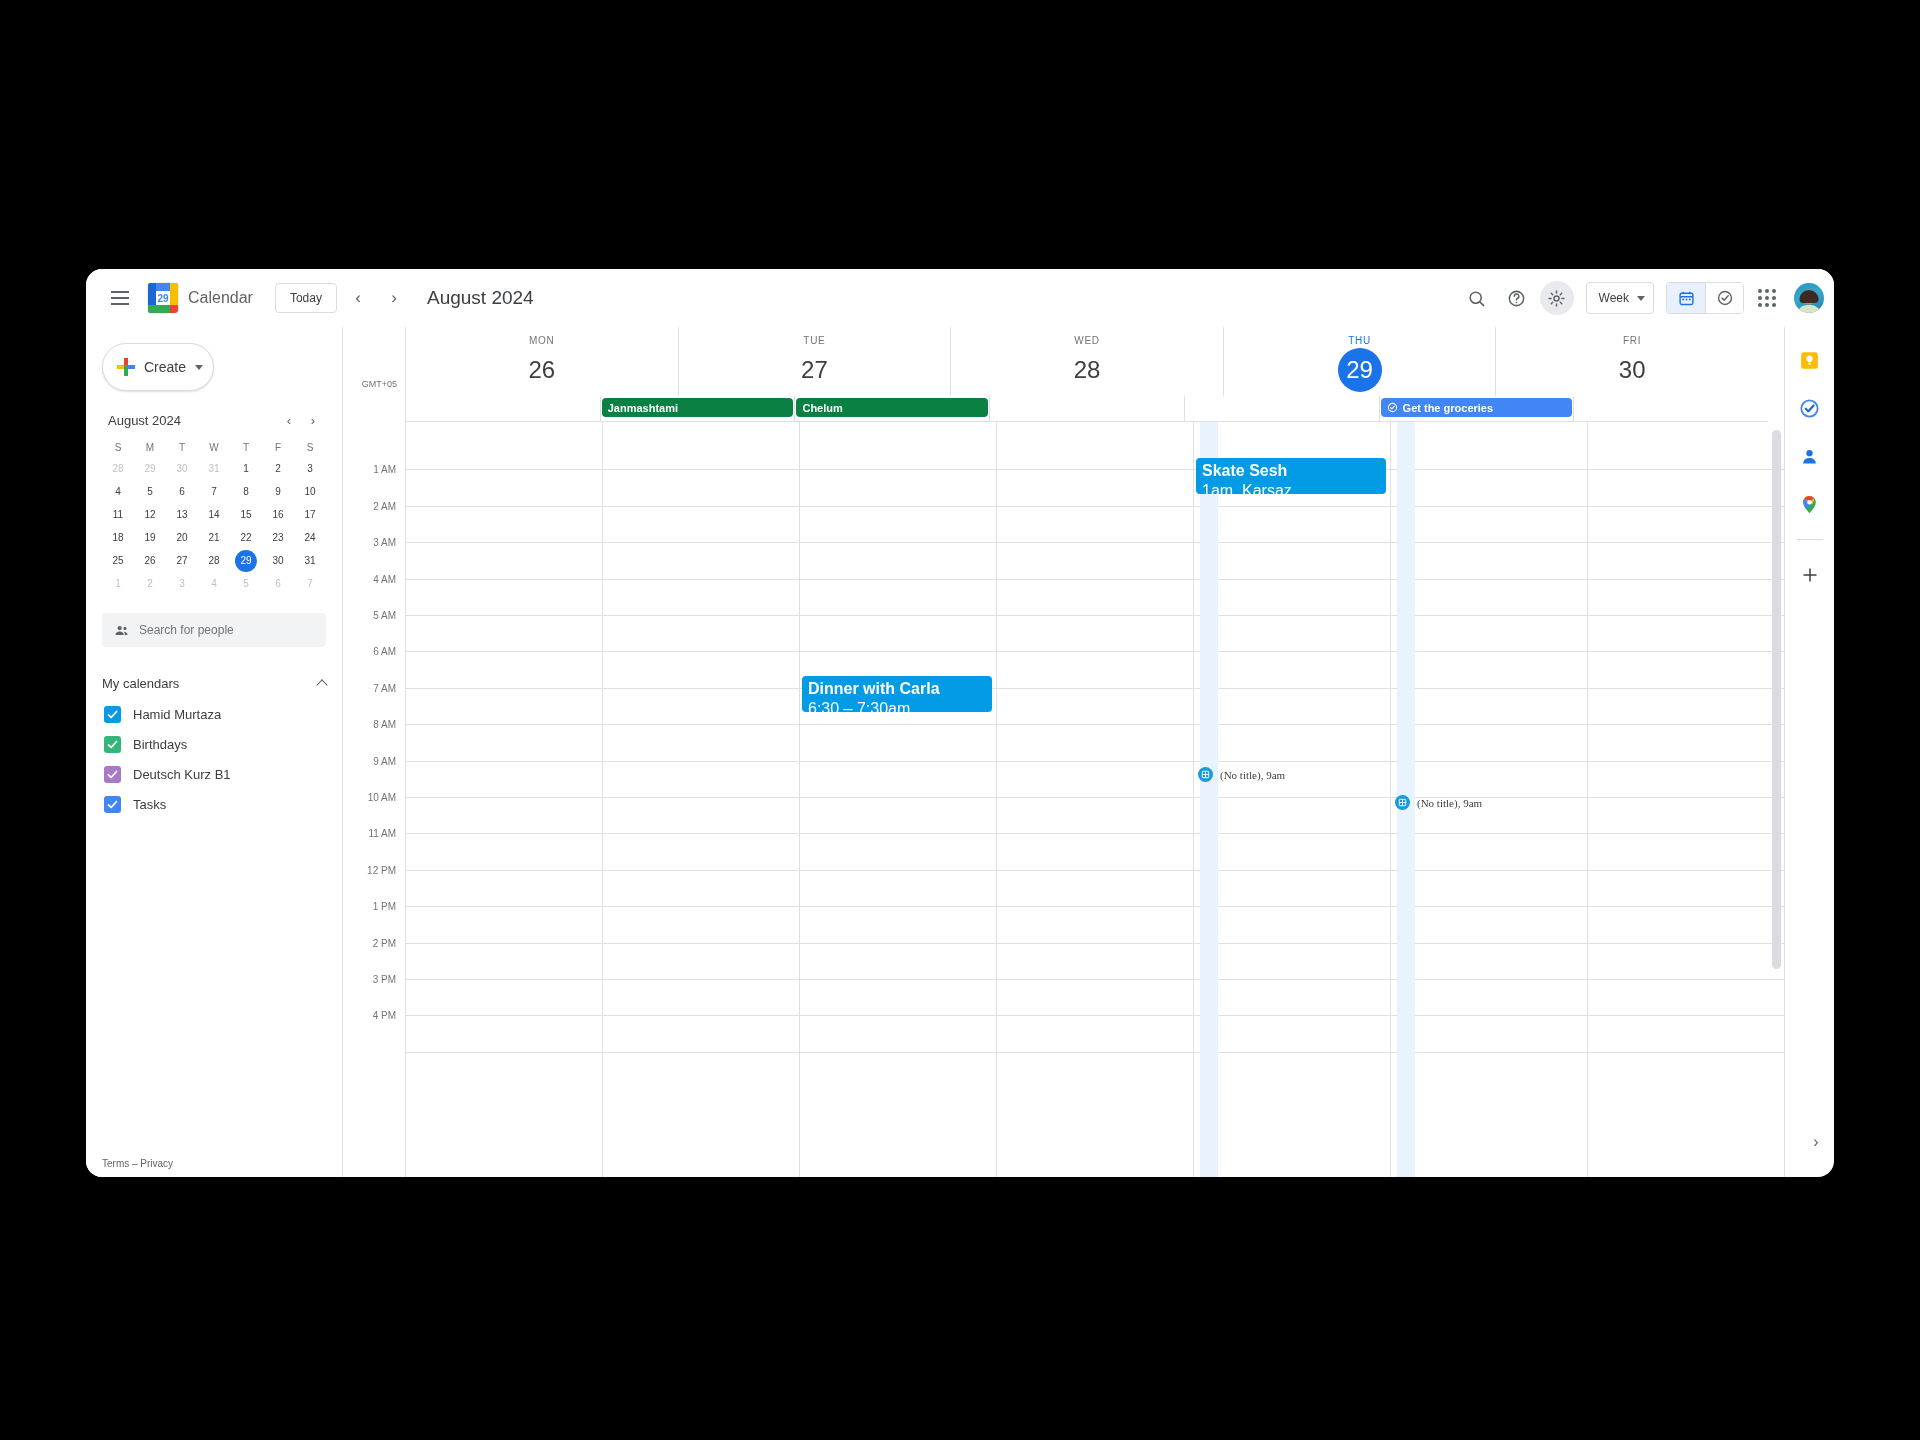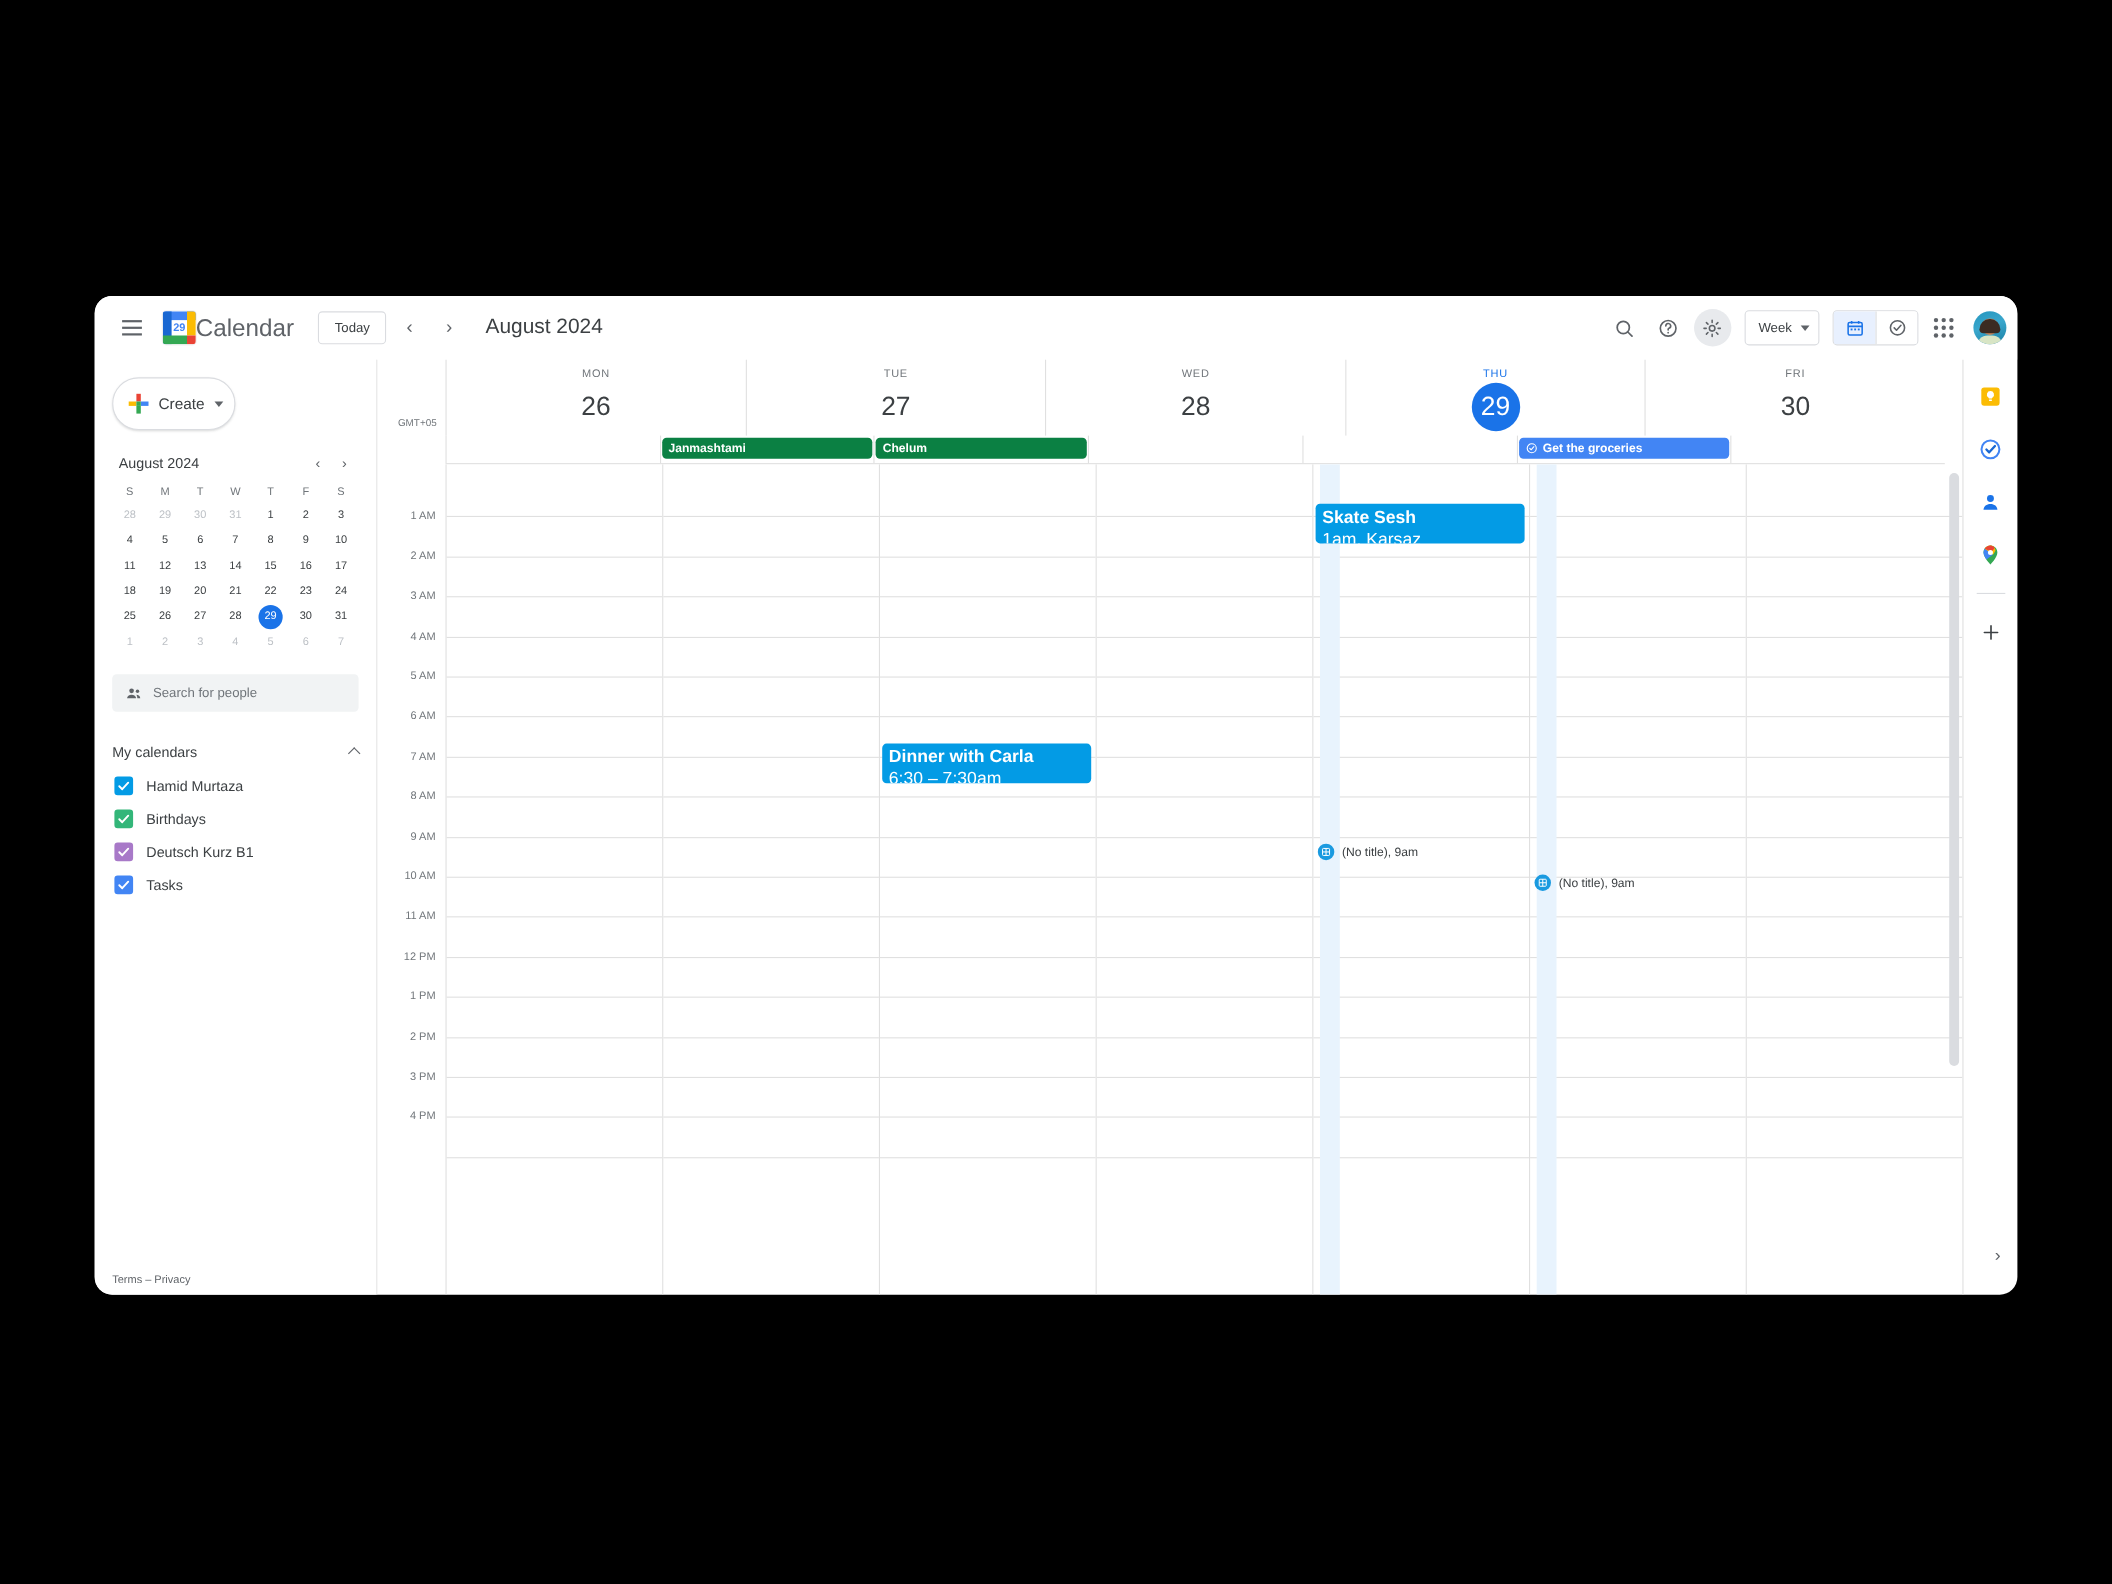--- a/index.html
+++ b/index.html
@@ -59,21 +59,21 @@
   .gcal-logo .q-right { right:0; top:0; width:8px; height:22px; background:#FBBC04; }
   .gcal-logo .q-bottom { left:0; bottom:0; width:22px; height:8px; background:#34A853; }
   .gcal-logo .q-corner { right:0; bottom:0; width:8px; height:8px; background:#EA4335; }
   .gcal-logo .num {
     position: absolute; left: 8px; top: 8px; width: 14px; height: 14px;
     display: flex; align-items: center; justify-content: center;
     font-size: 10px; font-weight: bold; color: #4285F4;
   }
 
   .app-title {
-    font-size: 22px; color: #5f6368; 
+    font-size: 16px; color: #5f6368; margin-left: 10px;
     letter-spacing: 0;
     white-space: nowrap;
   }
   .today-btn {
     margin-left: 22px;
     height: 30px; padding: 0 14px;
     border: 1px solid #dadce0; border-radius: 4px;
     background: #fff; color: #3c4043; font-size: 12px;
     display: flex; align-items: center; cursor: pointer;
     font-family: "Liberation Sans", sans-serif;
@@ -255,20 +255,21 @@
     position: absolute; left: 2px; right: 4px; border-radius: 4px;
     color: #fff; padding: 3px 6px; overflow: hidden; cursor: pointer;
     font-size: 16px; line-height: 1.25;
   }
   .event .t { font-weight: bold; white-space: nowrap; overflow: hidden; text-overflow: ellipsis; }
   .event .s { white-space: nowrap; overflow: hidden; text-overflow: ellipsis; }
   .task-line {
     position: absolute; display: flex; align-items: center; gap: 7px;
     font-size: 11px; color: #3c4043; cursor: pointer; white-space: nowrap;
     left: 4px;
+    font-family: Liberation Serif, serif;
   }
   .task-ico {
     width: 15px; height: 15px; border-radius: 50%; background: #1a9ae0;
     display:flex; align-items:center; justify-content:center; flex:0 0 auto;
   }
   .scrollbar {
     position: absolute; right: 3px; top: 8px; bottom: 8px; width: 9px;
   }
   .scrollbar .thumb {
     position: absolute; top: 0; width: 9px; height: 73%;

